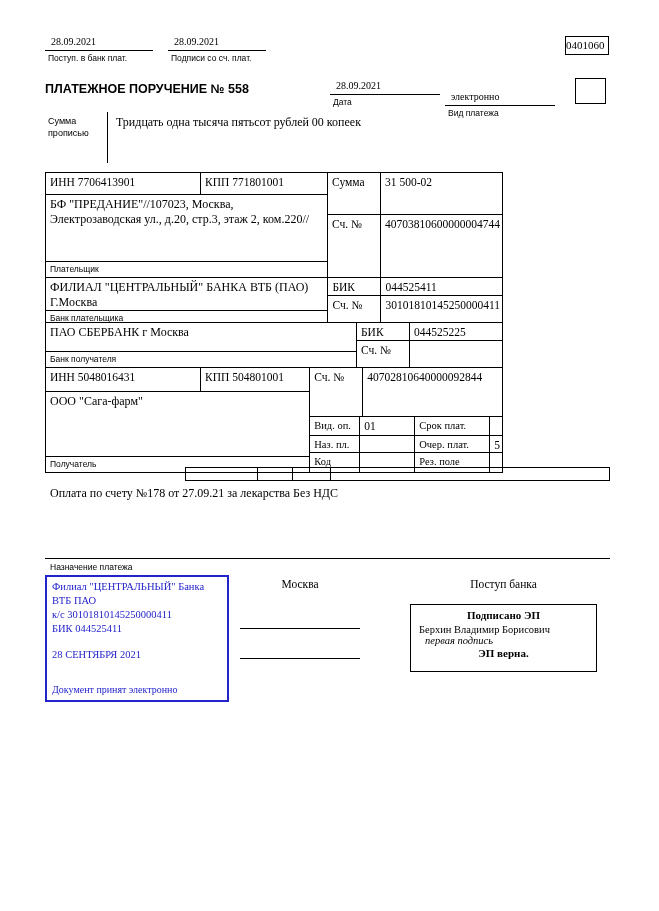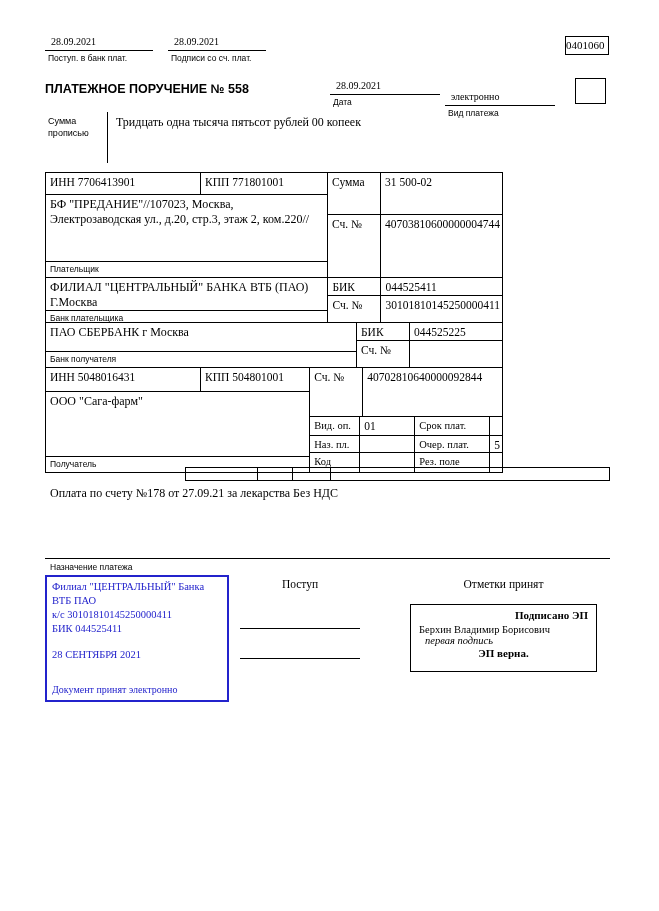--- a/index.html
+++ b/index.html
@@ -68,21 +68,21 @@
     display:flex; flex-direction:column;
     font-size:10.5px; line-height:1.32; padding:3px 5px 4px 5px;
   }
   .stamp-date { margin-top:13px; }
   .stamp-note { margin-top:auto; font-size:10px; }
 
   .sig-title { font-size:11.5px; text-align:center; }
   .sig-line { border-top:1px solid #000; height:0; }
 
   .esign-box { border:1px solid #000; padding:4px 8px 3px 8px; }
-  .esign-title { font-size:11px; font-weight:bold; text-align:right; }
+  .esign-title { font-size:11px; font-weight:bold; text-align:center; }
   .esign-name { font-size:10.5px; margin-top:3px; }
   .esign-role { font-size:10.5px; font-style:italic; padding-left:6px; }
   .esign-verdict { font-size:11px; font-weight:bold; text-align:center; margin-top:1px; }
 </style>
 </head>
 <body>
 
 <div class="page">
 
   <div class="abs date-block" style="left:45px;top:36px;width:108px">
@@ -216,25 +216,25 @@
   <div class="abs small-label" style="left:50px;top:562px">Назначение платежа</div>
 
   <div class="abs stamp-box" style="left:45px;top:575px;width:184px;height:127px">
     <div class="stamp-line">Филиал "ЦЕНТРАЛЬНЫЙ" Банка ВТБ ПАО</div>
     <div class="stamp-line">к/с 30101810145250000411</div>
     <div class="stamp-line">БИК 044525411</div>
     <div class="stamp-line stamp-date">28 СЕНТЯБРЯ 2021</div>
     <div class="stamp-note">Документ принят электронно</div>
   </div>
 
-  <div class="abs sig-title" style="left:240px;top:578px;width:120px">Поступ</div>
+  <div class="abs sig-title" style="left:240px;top:578px;width:120px">Москва</div>
   <div class="abs sig-line" style="left:240px;top:628px;width:120px"></div>
   <div class="abs sig-line" style="left:240px;top:658px;width:120px"></div>
 
-  <div class="abs sig-title" style="left:410px;top:578px;width:187px">Отметки принят</div>
+  <div class="abs sig-title" style="left:410px;top:578px;width:187px">Поступ банка</div>
   <div class="abs esign-box" style="left:410px;top:604px;width:187px;height:68px">
     <div class="esign-title">Подписано ЭП</div>
     <div class="esign-name">Берхин Владимир Борисович</div>
     <div class="esign-role">первая подпись</div>
     <div class="esign-verdict">ЭП верна.</div>
   </div>
 
 </div>
 
 </body></html>

